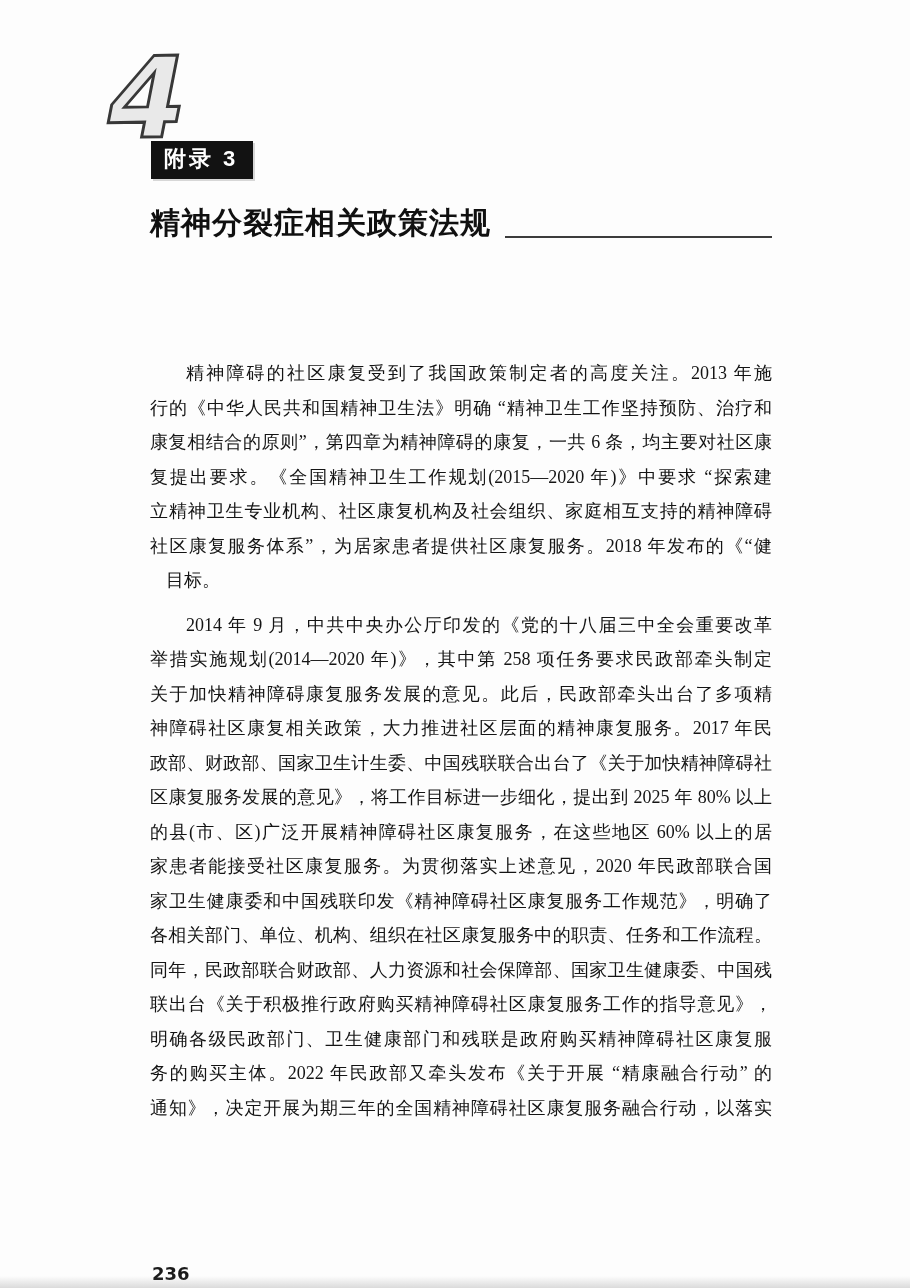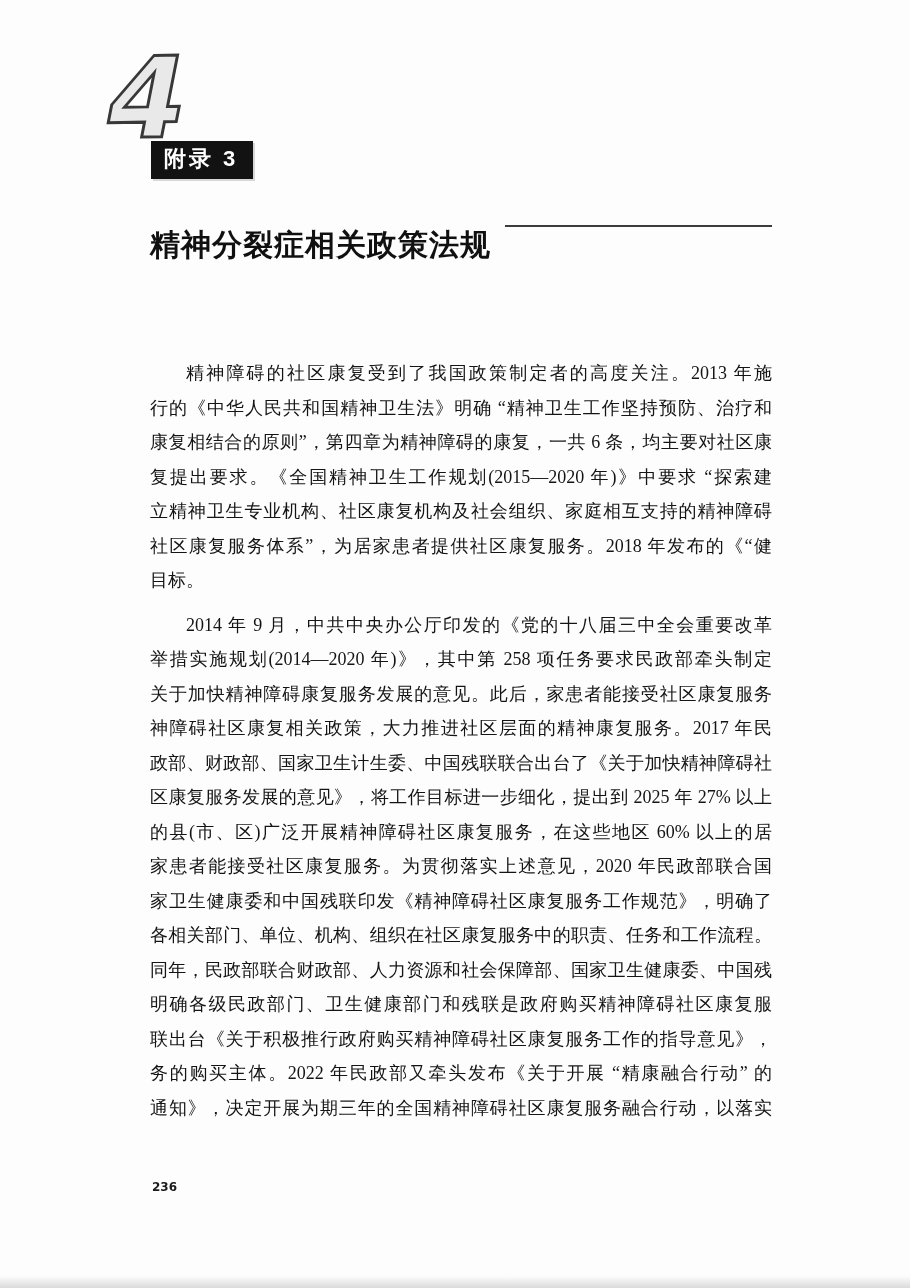--- a/index.html
+++ b/index.html
@@ -46,23 +46,23 @@
     box-shadow: 2px 2px 0 rgba(0,0,0,.15);
   }
 
   
   .title-row {
     position: absolute;
     left: 150px;
     top: 203px;
     width: 622px;
     display: flex;
+    align-items: flex-end;
     gap: 14px;
     z-index: 2;
-    margin-top: 22px;
   }
   .title-text {
     font-size: 30px;
     font-weight: 900;
     letter-spacing: 1px;
     color: #101010;
     white-space: nowrap;
     font-family: "Liberation Serif", "DejaVu Serif", serif;
   }
   .title-rule {
@@ -82,29 +82,29 @@
     line-height: 34.5px;
     text-align: justify;
   }
   .para + .para { margin-top: 10px; }
   .line {
     text-align: justify;
     text-align-last: justify;
     white-space: normal;
   }
   .line:first-child { text-indent: 2em; }
-  .line.no-fill { text-align-last: left; }
+  .line.no-fill { text-align-last: left; margin-left: 16px; }
 
   
   .page-number {
     position: absolute;
     left: 152px;
-    top: 1180px;
+    top: 1263px;
     font-family: "DejaVu Sans", sans-serif;
-    font-size: 12px;
+    font-size: 18px;
     font-weight: bold;
     color: #1a1a1a;
   }
 
   
   .bottom-shade {
     position: absolute;
     left: 0; right: 0; bottom: 0;
     height: 12px;
     background: linear-gradient(to bottom, rgba(130,130,130,0), rgba(130,130,130,0.28));
@@ -133,31 +133,31 @@
         <div class="line">行的《中华人民共和国精神卫生法》明确 “精神卫生工作坚持预防、治疗和</div>
         <div class="line">康复相结合的原则”，第四章为精神障碍的康复，一共 6 条，均主要对社区康</div>
         <div class="line">复提出要求。《全国精神卫生工作规划(2015—2020 年)》中要求 “探索建</div>
         <div class="line">立精神卫生专业机构、社区康复机构及社会组织、家庭相互支持的精神障碍</div>
         <div class="line">社区康复服务体系”，为居家患者提供社区康复服务。2018 年发布的《“健</div>
         <div class="line no-fill">目标。</div>
       </div>
       <div class="para">
         <div class="line">2014 年 9 月，中共中央办公厅印发的《党的十八届三中全会重要改革</div>
         <div class="line">举措实施规划(2014—2020 年)》，其中第 258 项任务要求民政部牵头制定</div>
-        <div class="line">关于加快精神障碍康复服务发展的意见。此后，家患者能接受社区康复服务</div>
+        <div class="line">关于加快精神障碍康复服务发展的意见。此后，民政部牵头出台了多项精</div>
         <div class="line">神障碍社区康复相关政策，大力推进社区层面的精神康复服务。2017 年民</div>
         <div class="line">政部、财政部、国家卫生计生委、中国残联联合出台了《关于加快精神障碍社</div>
-        <div class="line">区康复服务发展的意见》，将工作目标进一步细化，提出到 2025 年 27% 以上</div>
+        <div class="line">区康复服务发展的意见》，将工作目标进一步细化，提出到 2025 年 80% 以上</div>
         <div class="line">的县(市、区)广泛开展精神障碍社区康复服务，在这些地区 60% 以上的居</div>
         <div class="line">家患者能接受社区康复服务。为贯彻落实上述意见，2020 年民政部联合国</div>
         <div class="line">家卫生健康委和中国残联印发《精神障碍社区康复服务工作规范》，明确了</div>
         <div class="line">各相关部门、单位、机构、组织在社区康复服务中的职责、任务和工作流程。</div>
         <div class="line">同年，民政部联合财政部、人力资源和社会保障部、国家卫生健康委、中国残</div>
+        <div class="line">联出台《关于积极推行政府购买精神障碍社区康复服务工作的指导意见》，</div>
         <div class="line">明确各级民政部门、卫生健康部门和残联是政府购买精神障碍社区康复服</div>
-        <div class="line">联出台《关于积极推行政府购买精神障碍社区康复服务工作的指导意见》，</div>
         <div class="line">务的购买主体。2022 年民政部又牵头发布《关于开展 “精康融合行动” 的</div>
         <div class="line">通知》，决定开展为期三年的全国精神障碍社区康复服务融合行动，以落实</div>
       </div>
     </div>
 
   <div class="page-number">236</div>
 
   <div class="bottom-shade"></div>
 </div>
 

